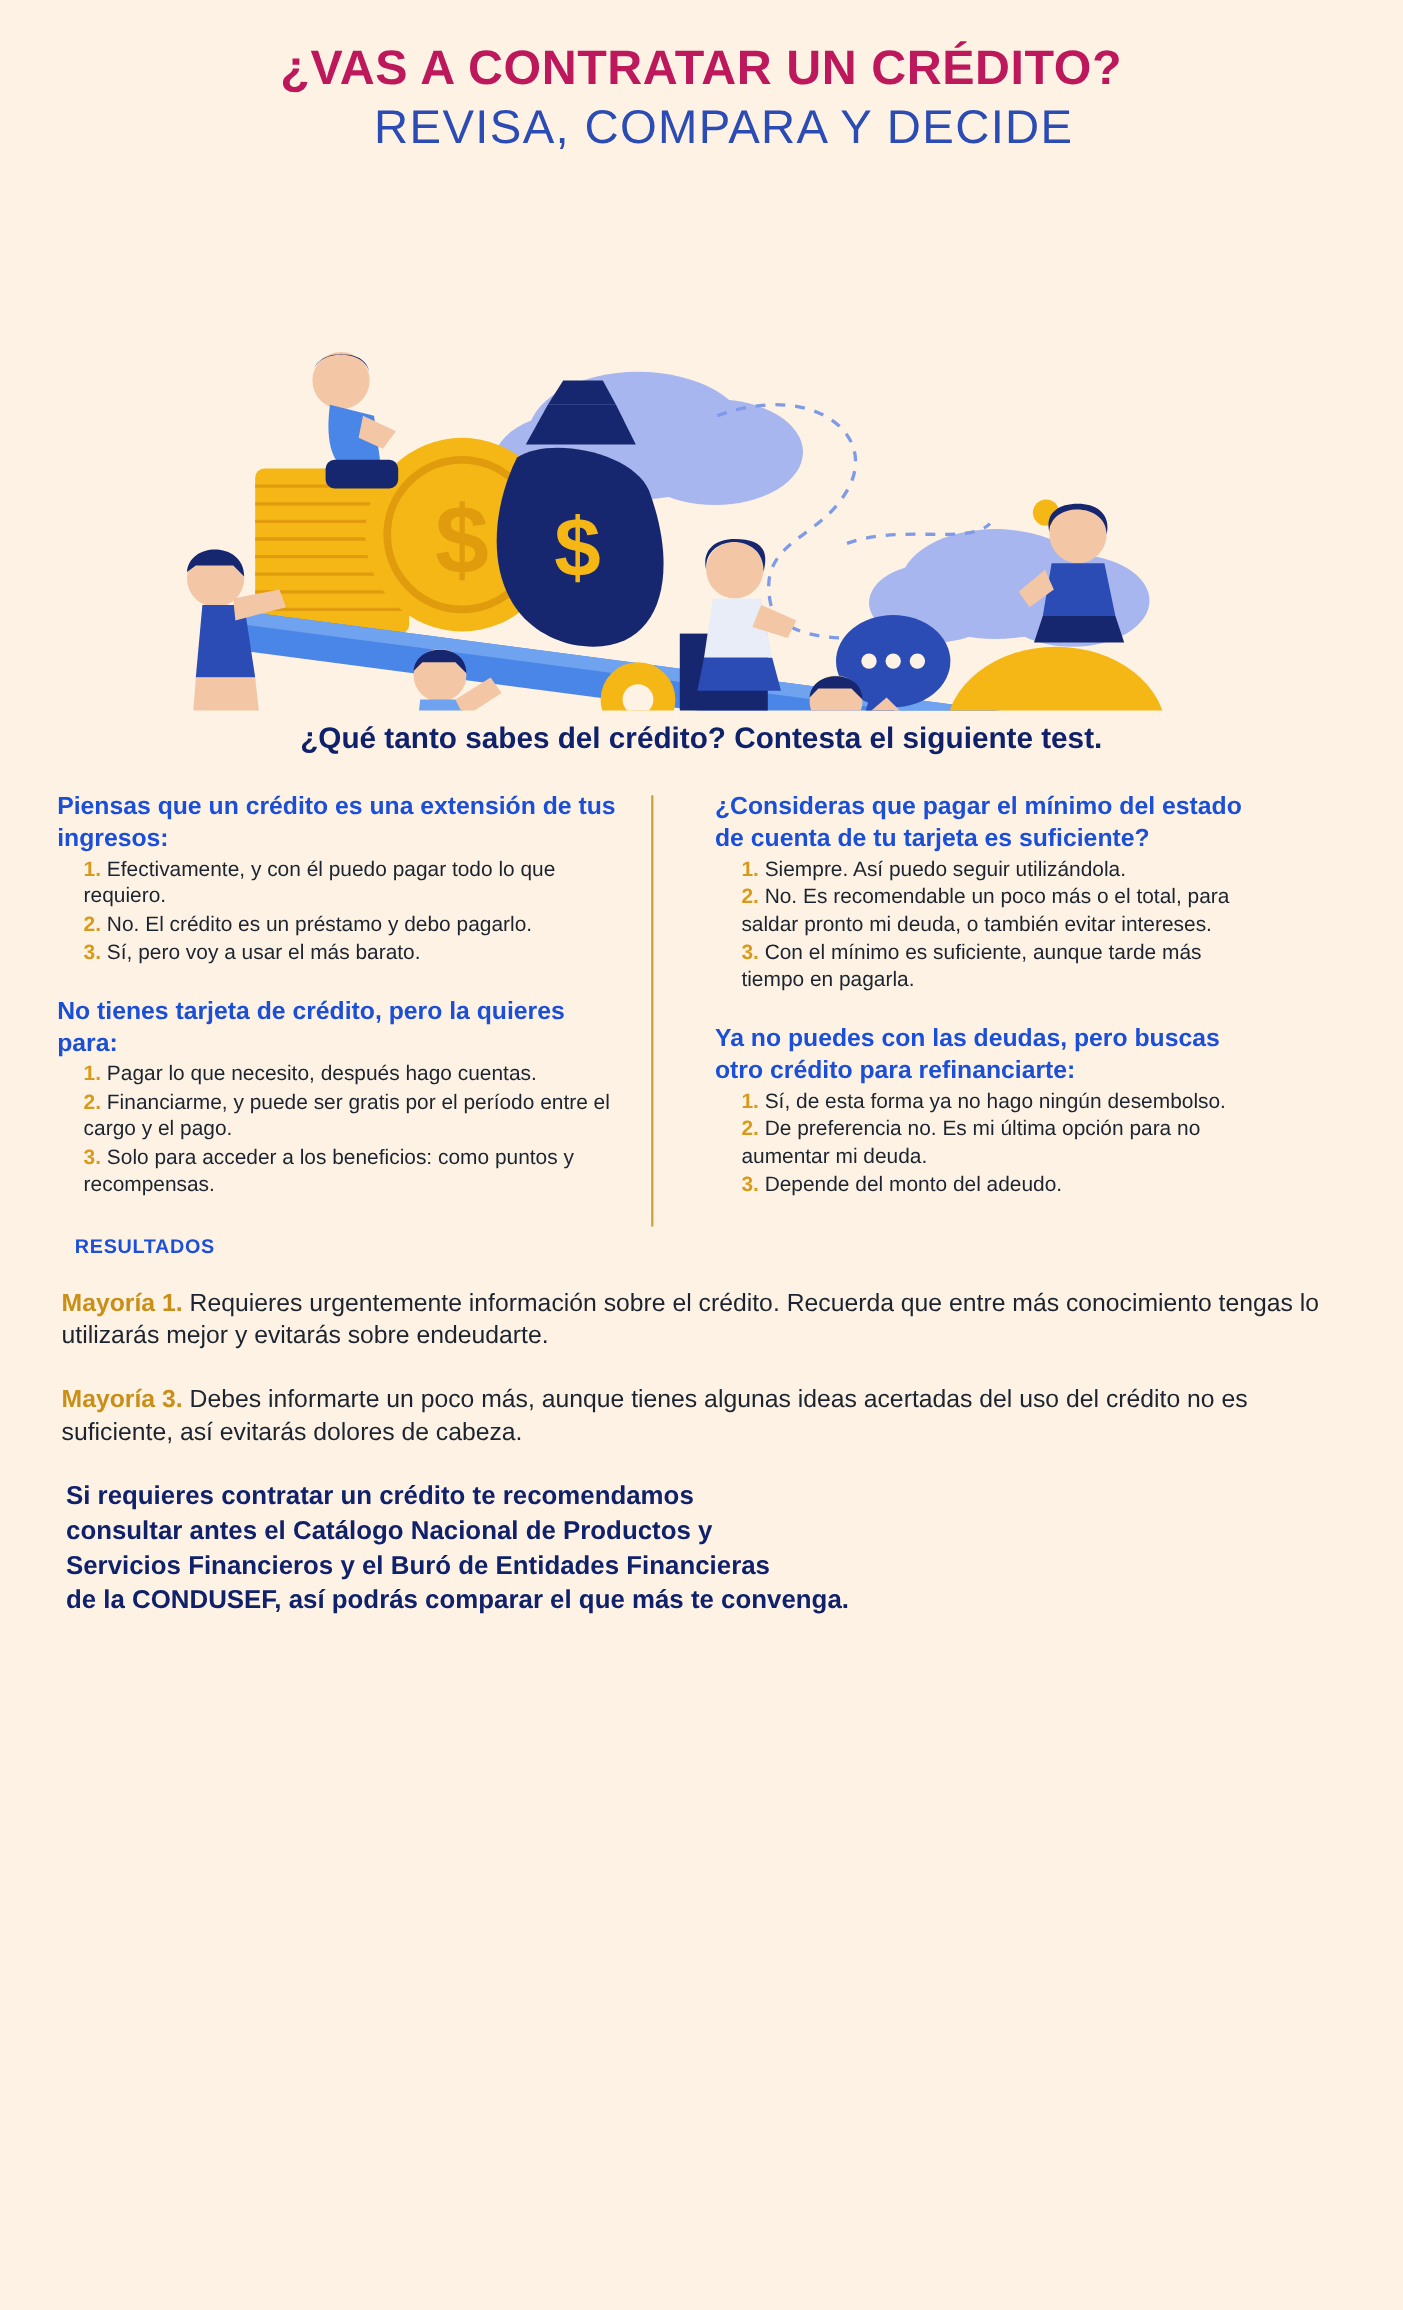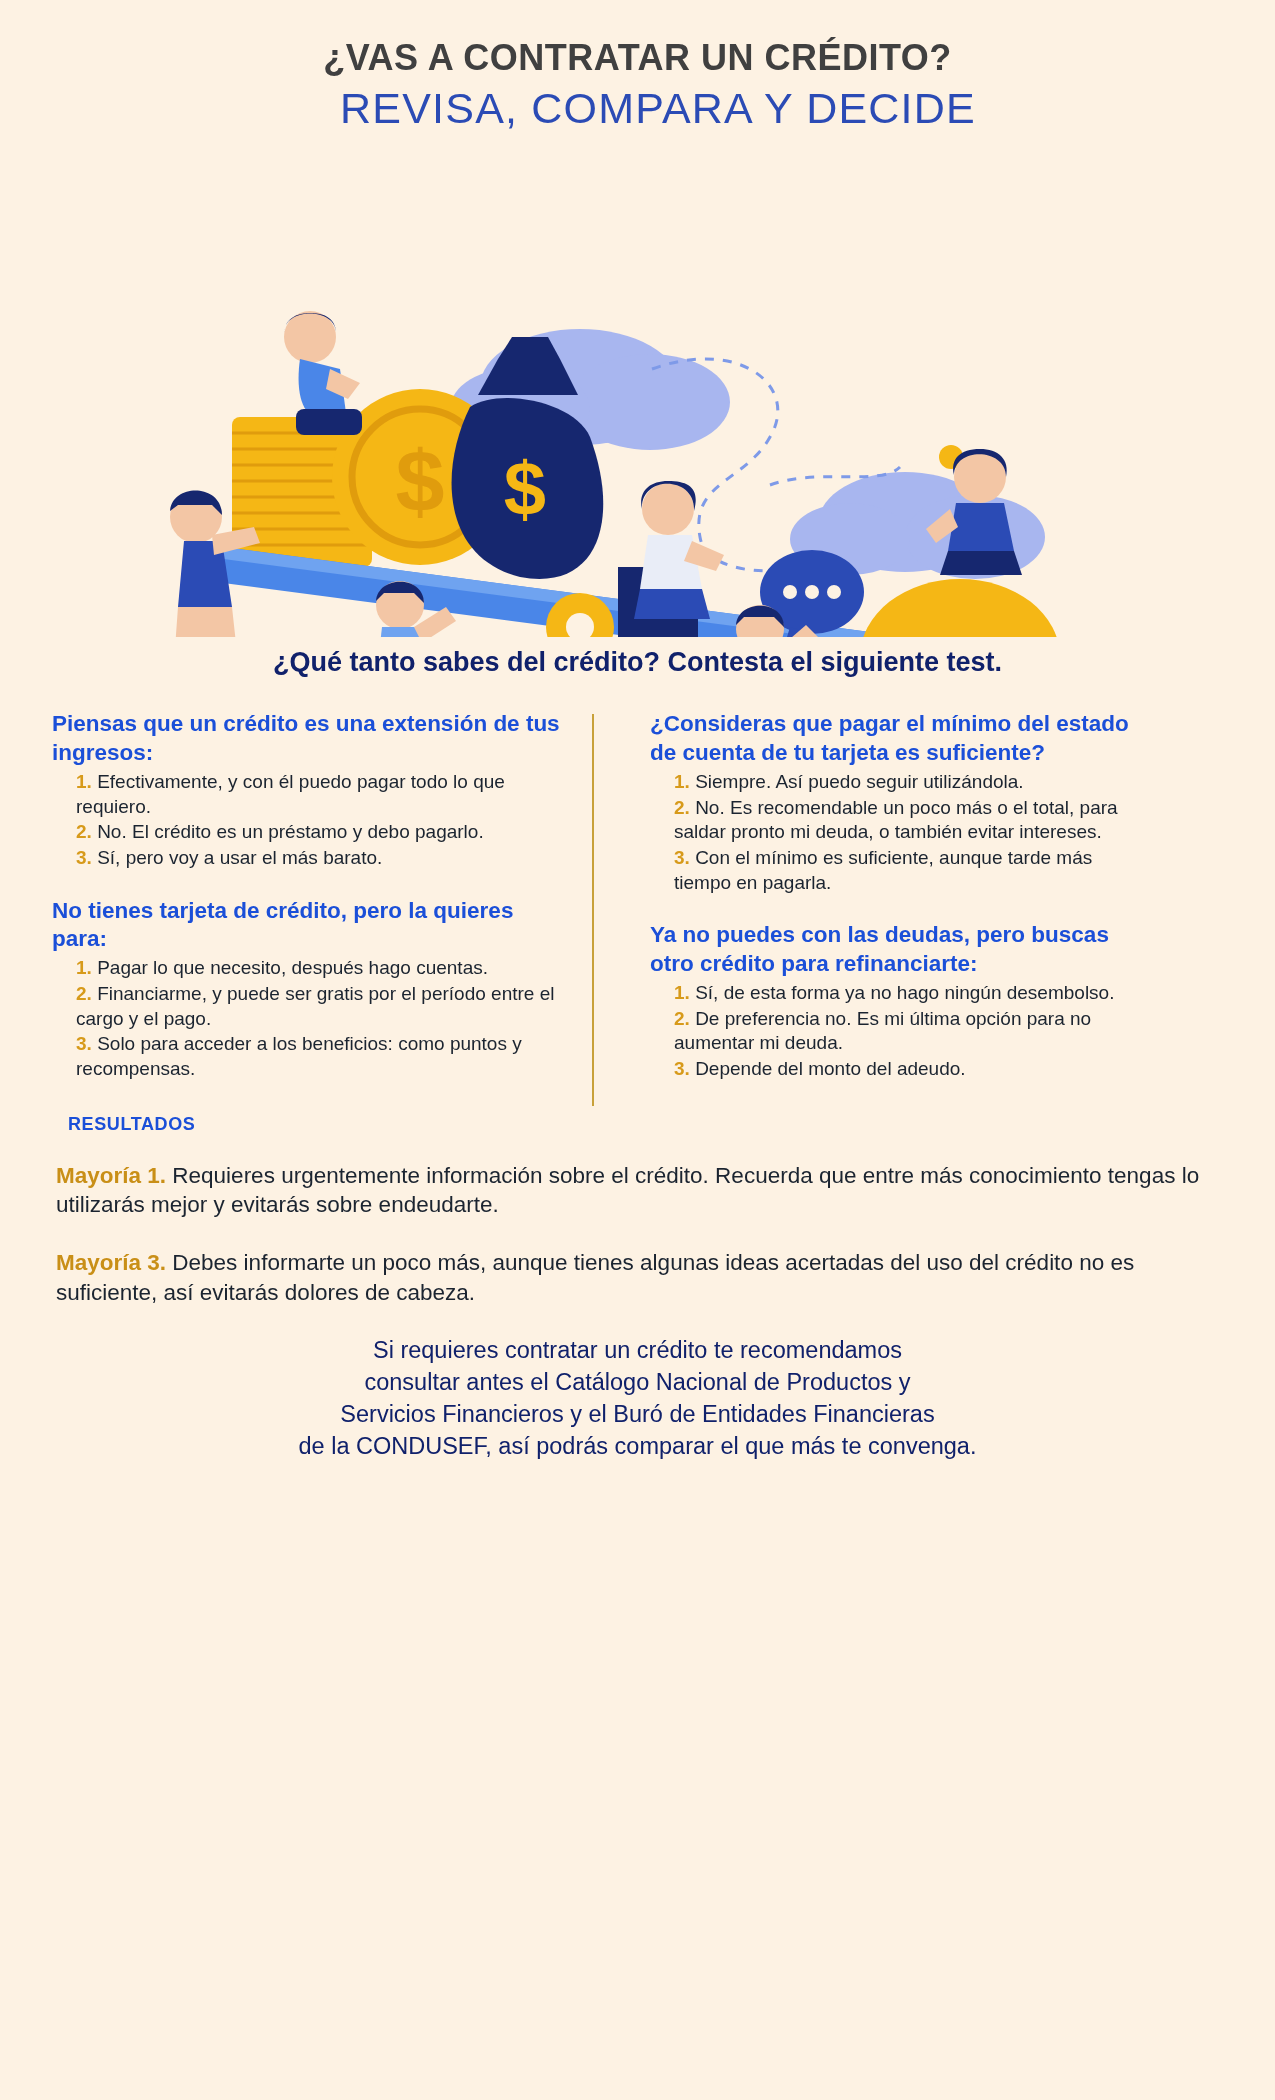--- a/index.html
+++ b/index.html
@@ -13,24 +13,24 @@
     position: relative;
     width: 1275px;
     height: 2100px;
     background: #fdf2e3;
     overflow: hidden;
   }
 
   
   .header { padding-top: 38px; text-align: center; }
   .title-1 {
-    font-size: 36px;
+    font-size: 44px;
     font-weight: bold;
     letter-spacing: 0.5px;
-    color: #404040;
+    color: #be185d;
     line-height: 1.1;
   }
   .title-2 {
     font-size: 43px;
     font-weight: normal;
     color: #2b4bb5;
     letter-spacing: 1.2px;
     line-height: 1.25;
     margin-top: 4px;
     margin-left: 41px;
@@ -105,23 +105,23 @@
     line-height: 1.32;
     margin-bottom: 28px;
   }
   .result-label {
     color: #c98f17;
     font-weight: bold;
   }
 
   
   .footer {
-    text-align: center;
+    text-align: left;
     font-size: 23.5px;
-    font-weight: normal;
+    font-weight: bold;
     color: #10216b;
     line-height: 1.35;
     margin: 6px 60px 0 60px;
   }
 </style>
 </head>
 <body>
 
 <div class="page">
 

